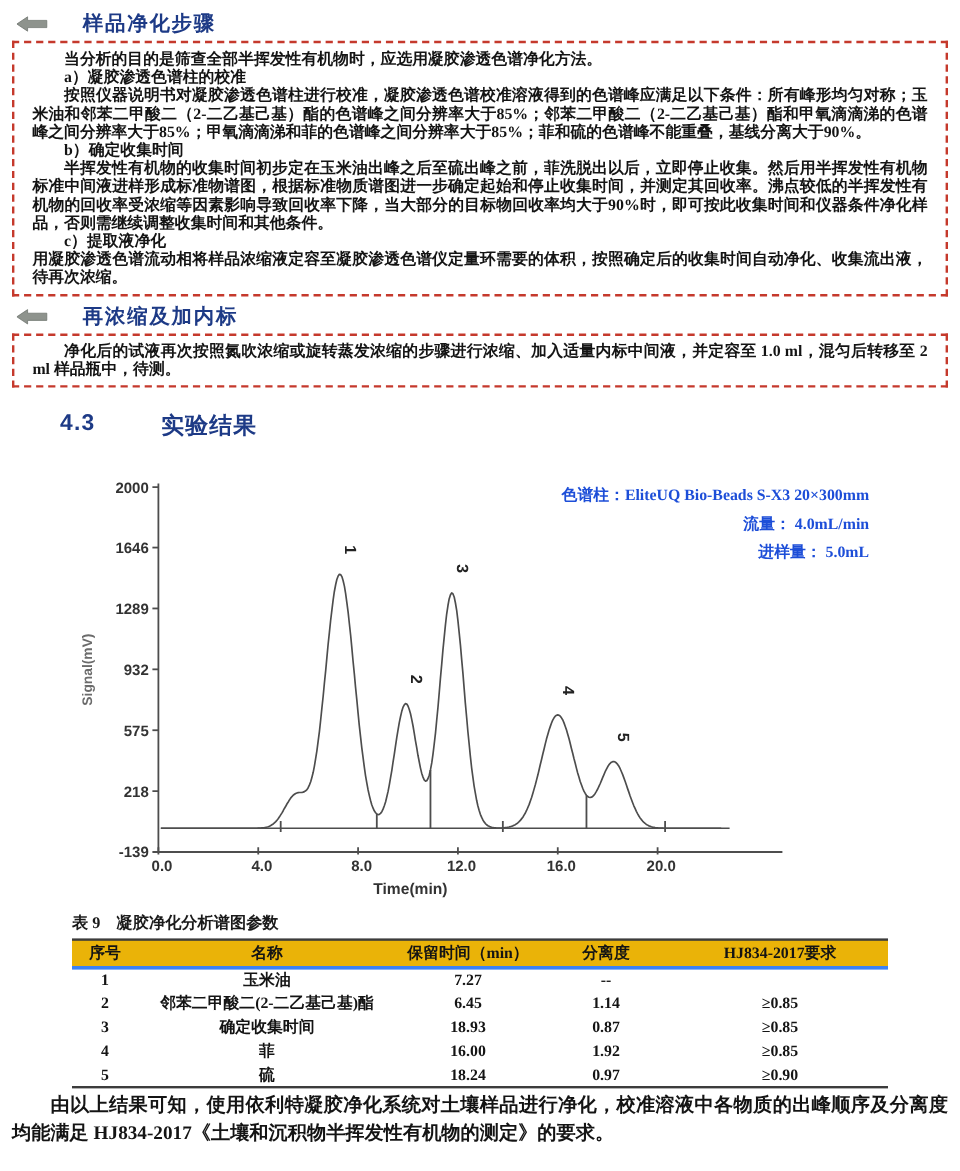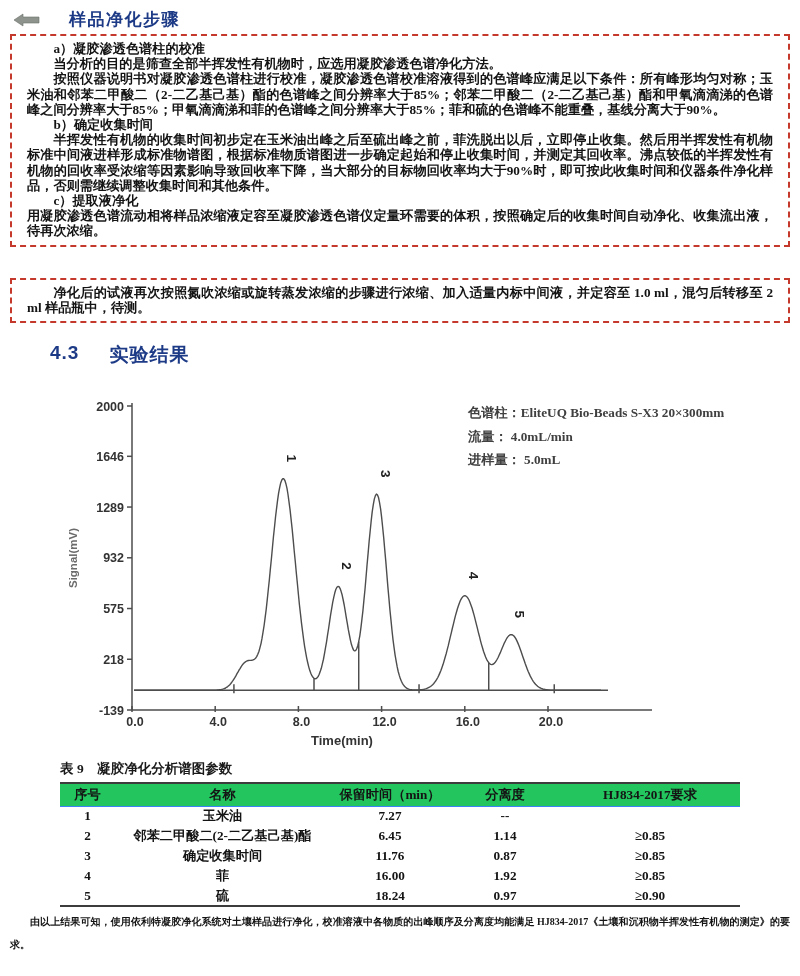--- a/index.html
+++ b/index.html
@@ -27,86 +27,94 @@
     background:#fff;
   }
   .dash-box p {
     font-size:13.2px; line-height:15.2px; font-weight:600;
     text-align:justify; color:#141414;
   }
   .dash-box p.ind { text-indent:2em; }
 
   
   .h43 {
-    position:absolute; left:50px; top:342px; display:flex; gap:30px;
+    position:absolute; left:50px; top:342px; display:flex; gap:55px;
     color:#1d3a86; font-family:"Liberation Sans",sans-serif;
     font-size:19px; font-weight:700; letter-spacing:1px;
   }
 
   
   #chrom-svg { position:absolute; left:60px; top:394px; }
   .annot {
     position:absolute; left:468px; top:401px;
-    font-size:13.2px; font-weight:700; line-height:23.5px; color:#404040;
+    font-size:13.2px; font-weight:700; line-height:23.5px; color:#1d4ed8;text-align:right;
   }
 
   
   .tbl-title {
     position:absolute; top:760px; left:60px; width:680px; text-align:left;
     font-size:13.5px; font-weight:600;
   }
   table.analysis {
     position:absolute; top:782px; left:60px; width:680px;
     border-collapse:collapse; table-layout:fixed;
     font-size:13.2px; font-weight:600; text-align:center; color:#141414;
   }
   table.analysis thead tr {
-    background:#22c55e;
-    border-top:2px solid #3c3c3c; border-bottom:1px solid #3b82f6;
+    background:#eab308;
+    border-top:2px solid #3c3c3c; border-bottom:3px solid #3b82f6;
   }
   table.analysis th { font-weight:700; height:23px; padding:0 2px; }
   table.analysis td { height:20px; padding:0 2px; }
   table.analysis tbody tr:last-child { border-bottom:2px solid #3c3c3c; }
   table.analysis col.c1 { width:55px; }
   table.analysis col.c2 { width:215px; }
   table.analysis col.c3 { width:120px; }
   table.analysis col.c4 { width:110px; }
   table.analysis col.c5 { width:180px; }
 
   
   .footer-para {
     position:absolute; top:910px; left:10px; width:780px;
-    font-size:10px; line-height:23px; font-weight:600;
+    font-size:16px; line-height:23px; font-weight:600;
     text-align:justify; text-indent:2em; color:#141414;
   }
 </style>
 </head>
 <body>
 
 <div class="page">
 
   <div class="sec-head" style="top:8px;">
     <span class="arrow-wrap">
       <svg width="26" height="14" viewBox="0 0 26 14">
         <polygon points="0,7 9,1 9,4 25,4 25,10 9,10 9,13" fill="#8e938d" stroke="#6a6f6a" stroke-width="0.6"></polygon>
       </svg>
     </span>
     <span class="sec-title">样品净化步骤</span>
   </div>
 
   <div class="dash-box" id="box1" style="top:34px;">
+      <p class="ind">当分析的目的是筛查全部半挥发性有机物时，应选用凝胶渗透色谱净化方法。</p>
       <p class="ind">a）凝胶渗透色谱柱的校准</p>
-      <p class="ind">当分析的目的是筛查全部半挥发性有机物时，应选用凝胶渗透色谱净化方法。</p>
       <p class="ind">按照仪器说明书对凝胶渗透色谱柱进行校准，凝胶渗透色谱校准溶液得到的色谱峰应满足以下条件：所有峰形均匀对称；玉米油和邻苯二甲酸二（2-二乙基己基）酯的色谱峰之间分辨率大于85%；邻苯二甲酸二（2-二乙基己基）酯和甲氧滴滴涕的色谱峰之间分辨率大于85%；甲氧滴滴涕和菲的色谱峰之间分辨率大于85%；菲和硫的色谱峰不能重叠，基线分离大于90%。</p>
       <p class="ind">b）确定收集时间</p>
       <p class="ind">半挥发性有机物的收集时间初步定在玉米油出峰之后至硫出峰之前，菲洗脱出以后，立即停止收集。然后用半挥发性有机物标准中间液进样形成标准物谱图，根据标准物质谱图进一步确定起始和停止收集时间，并测定其回收率。沸点较低的半挥发性有机物的回收率受浓缩等因素影响导致回收率下降，当大部分的目标物回收率均大于90%时，即可按此收集时间和仪器条件净化样品，否则需继续调整收集时间和其他条件。</p>
       <p class="ind">c）提取液净化</p>
       <p>用凝胶渗透色谱流动相将样品浓缩液定容至凝胶渗透色谱仪定量环需要的体积，按照确定后的收集时间自动净化、收集流出液，待再次浓缩。</p>
     </div>
 
+  <div class="sec-head" style="top:252px;">
+    <span class="arrow-wrap">
+      <svg width="26" height="14" viewBox="0 0 26 14">
+        <polygon points="0,7 9,1 9,4 25,4 25,10 9,10 9,13" fill="#8e938d" stroke="#6a6f6a" stroke-width="0.6"></polygon>
+      </svg>
+    </span>
+    <span class="sec-title">再浓缩及加内标</span>
+  </div>
 
   <div class="dash-box" id="box2" style="top:278px;">
       <p class="ind">净化后的试液再次按照氮吹浓缩或旋转蒸发浓缩的步骤进行浓缩、加入适量内标中间液，并定容至 1.0 ml，混匀后转移至 2 ml 样品瓶中，待测。</p>
     </div>
 
   <div class="h43">
     <span>4.3</span>
     <span>实验结果</span>
   </div>
 
@@ -192,21 +200,21 @@
         <tr>
           <td>2</td>
           <td>邻苯二甲酸二(2-二乙基己基)酯</td>
           <td>6.45</td>
           <td>1.14</td>
           <td>≥0.85</td>
         </tr>
         <tr>
           <td>3</td>
           <td>确定收集时间</td>
-          <td>11.76</td>
+          <td>18.93</td>
           <td>0.87</td>
           <td>≥0.85</td>
         </tr>
         <tr>
           <td>4</td>
           <td>菲</td>
           <td>16.00</td>
           <td>1.92</td>
           <td>≥0.85</td>
         </tr>

